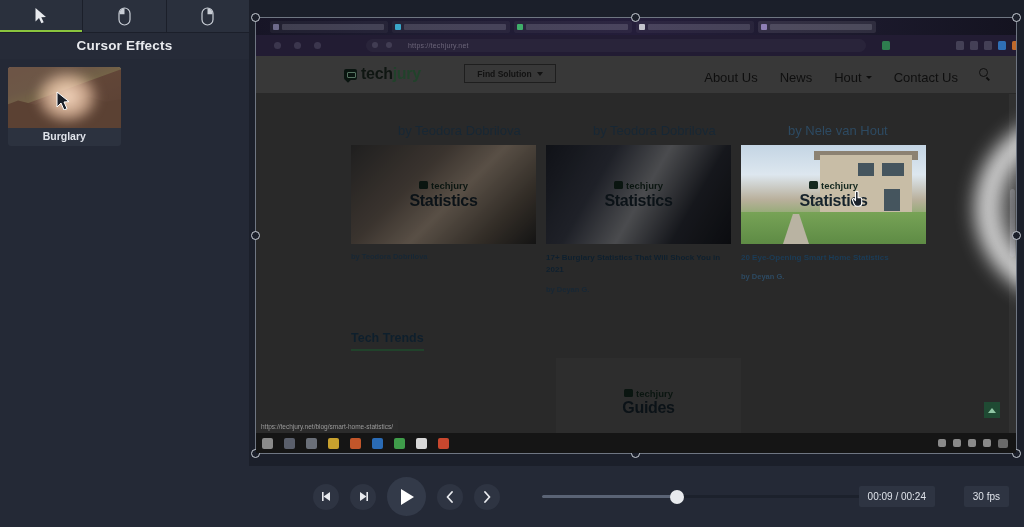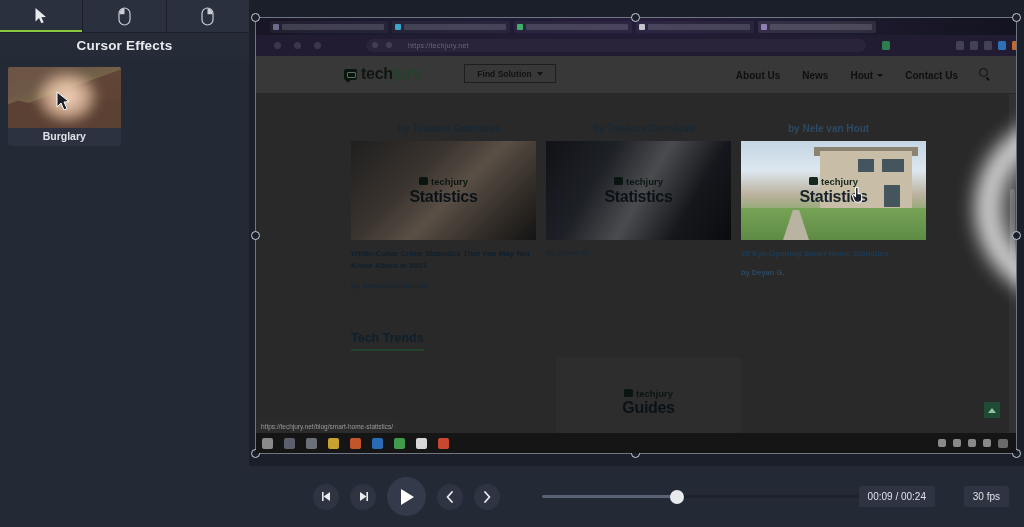--- a/index.html
+++ b/index.html
@@ -168,35 +168,35 @@
   .find-btn {
     position: absolute; left: 208px; top: 8px; width: 92px; height: 19px;
     border: 1px solid #3a3a3a; display: flex; align-items: center;
     justify-content: center; gap: 5px; cursor: pointer;
   }
   .find-btn span { font-size: 8.5px; font-weight: 700; color: #222; }
   .caret { width: 0; height: 0; border-left: 3.5px solid transparent; border-right: 3.5px solid transparent; border-top: 4px solid #222; }
   .site-nav {
     position: absolute; right: 58px; top: 14px; display: flex; align-items: center; gap: 22px;
   }
-  .site-nav a { font-size: 10px; font-weight: 700; color: #1c1c1c; text-decoration: none; display:flex; align-items:center; gap:4px; cursor: pointer; }
+  .site-nav a { font-size: 13px; font-weight: 400; color: #1c1c1c; text-decoration: none; display:flex; align-items:center; gap:4px; cursor: pointer; }
   .nav-caret { width: 0; height: 0; border-left: 3px solid transparent; border-right: 3px solid transparent; border-top: 3.5px solid #1c1c1c; }
   .search-ico {
     position: absolute; right: 28px; top: 12px; width: 9px; height: 9px;
     border: 1.5px solid #1c1c1c; border-radius: 50%; cursor: pointer;
   }
   .search-ico::after {
     content: ""; position: absolute; right: -3px; bottom: -3px; width: 4px; height: 1.5px;
     background: #1c1c1c; transform: rotate(45deg);
   }
 
   
   .cards { position: absolute; left: 0; top: 37px; right: 0; }
   .card { position: absolute; width: 185px; }
-  .byline { font-size: 10px; color: #2d4a62; font-weight: 700; margin-bottom: 7px; padding-left: 47px; }
+  .byline { font-size: 13px; color: #2d4a62; font-weight: 400; margin-bottom: 7px; padding-left: 47px; }
   .card-img {
     width: 185px; height: 99px; position: relative; overflow: hidden; background: #2b2b2b;
   }
   .card-overlay {
     position: absolute; inset: 0; display: flex; flex-direction: column;
     align-items: center; justify-content: center; gap: 1px;
   }
   .ov-logo { display: flex; align-items: center; gap: 3px; }
   .ov-logo .m { width: 9px; height: 8px; border-radius: 1.5px; background: #14281f; }
   .ov-logo .t { font-size: 9.5px; font-weight: 700; color: #14281f; }
@@ -451,36 +451,36 @@
               <div class="card-img">
                 <div class="img-money"></div>
                 <div class="card-overlay">
                   <div class="ov-logo">
                       <i class="m"></i>
                       <span class="t">techjury</span>
                     </div>
                   <div class="ov-stat">Statistics</div>
                 </div>
               </div>
-              <div class="card-title">White-Collar Crime Statistics That You May Not Know About in 2021</div>
               <div class="card-foot">by Teodora Dobrilova</div>
             </div>
 
             <div class="card" style="left:290px; top:30px; z-index:2;">
               <div class="byline">by Teodora Dobrilova</div>
               <div class="card-img">
                 <div class="img-burglar"></div>
                 <div class="card-overlay">
                   <div class="ov-logo">
                       <i class="m"></i>
                       <span class="t">techjury</span>
                     </div>
                   <div class="ov-stat">Statistics</div>
                 </div>
               </div>
+              <div class="card-title">17+ Burglary Statistics That Will Shock You in 2021</div>
               <div class="card-foot">by Deyan G.</div>
             </div>
 
             <div class="card card-lit" style="left:485px; top:30px;">
               <div class="byline">by Nele van Hout</div>
               <div class="card-img">
                 <div class="img-house">
                   <div class="house-roof"></div>
                   <div class="house-body"></div>
                   <div class="house-win" style="right:22px; top:18px; width:22px; height:13px;"></div>

